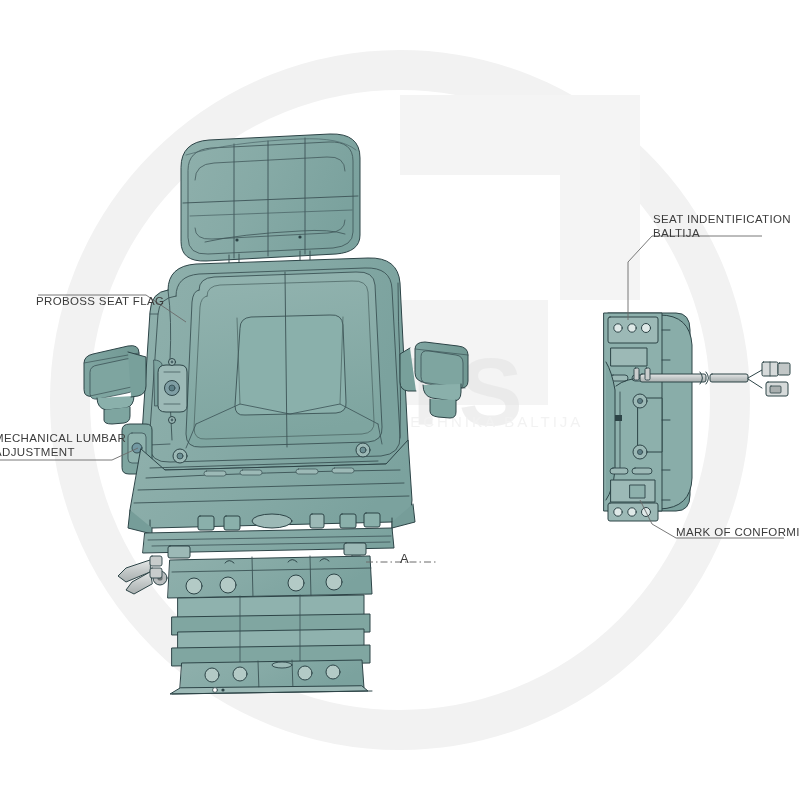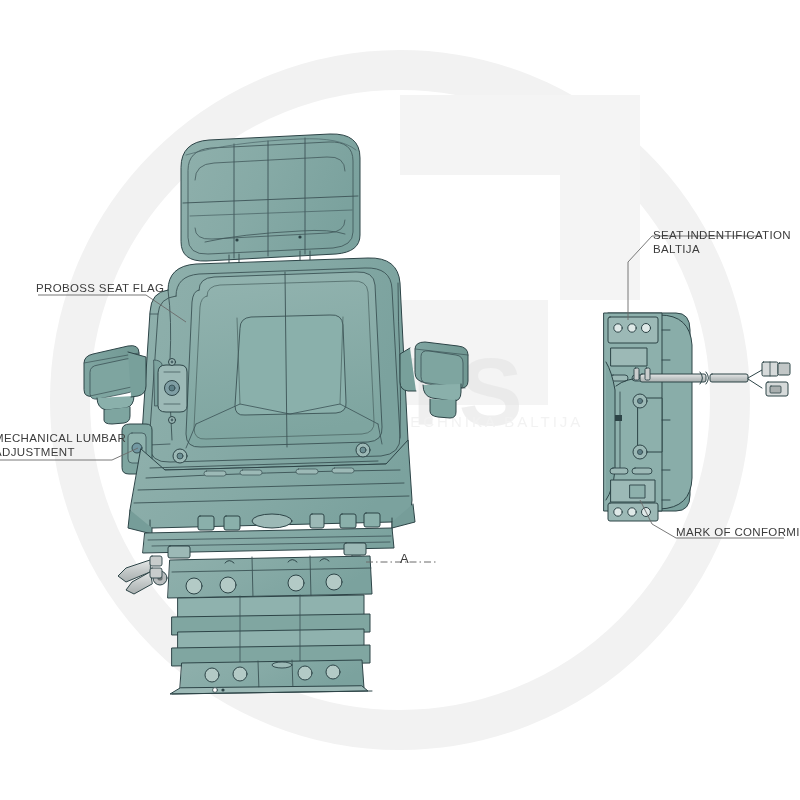--- a/index.html
+++ b/index.html
@@ -18,23 +18,23 @@
     line-height:14px;
     white-space:pre;
     user-select:none;
   }
   .sectionmark{
     position:absolute;
     font-family:"Liberation Sans", sans-serif;
     font-size:13px;
     color:#3c3c3c;
   }
-  #lbl-proboss{left:36px;top:281px;}
+  #lbl-proboss{left:36px;top:294px;}
   #lbl-lumbar{left:-6px;top:431px;}
-  #lbl-sticker{left:653px;top:228px;}
+  #lbl-sticker{left:653px;top:212px;}
   #lbl-conformity{left:676px;top:525px;}
   #lbl-sectionA{left:400px;top:551px;}
 </style>
 </head>
 <body>
 
 <svg id="canvas" viewBox="0 0 800 800">
   <defs>
     <clipPath id="clipAll">
         <rect x="0" y="0" width="800" height="800"></rect>

